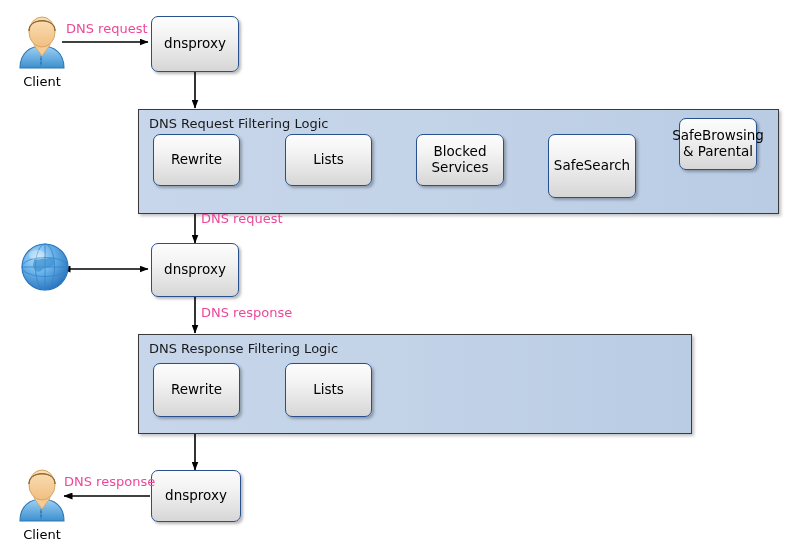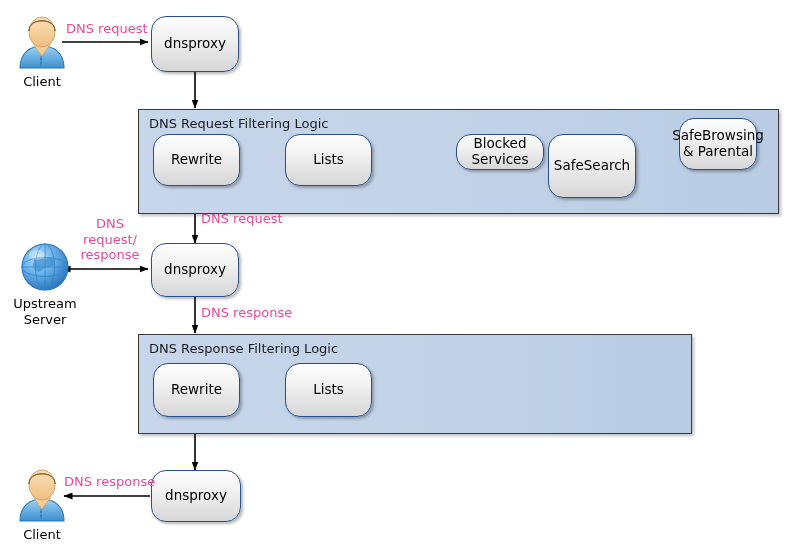--- a/index.html
+++ b/index.html
@@ -23,21 +23,21 @@
     top: 0;
     width: 797px;
     height: 558px;
     pointer-events: none;
   }
   
   .node {
     position: absolute;
     box-sizing: border-box;
     border: 1.6px solid #28508c;
-    border-radius: 15px;
+    border-radius: 7px;
     background: linear-gradient(to bottom, #fdfdfd 0%, #f3f3f3 35%, #e3e3e3 72%, #d6d6d6 100%);
     box-shadow: 2px 2px 3px rgba(0,0,0,0.28);
     display: flex;
     align-items: center;
     justify-content: center;
     text-align: center;
     font-size: 13.5px;
     color: #000000;
     line-height: 1.18;
     white-space: pre-line;
@@ -178,59 +178,52 @@
 
     <g transform="translate(18,465)">
       <use href="#avatarGlyph"></use>
     </g>
   </svg>
 
   <div class="actor" style="left:0px; top:68px; width:84px;">
     <div class="actor-caption">Client</div>
   </div>
 
-  <div class="actor" style="left:0px; top:290px; width:90px;">
-    <div class="actor-caption">Upstream
-Server</div>
-  </div>
 
   <div class="actor" style="left:0px; top:521px; width:84px;">
     <div class="actor-caption">Client</div>
   </div>
 
   <div class="node" style="left:151px; top:16px; width:88px; height:56px;">dnsproxy</div>
 
   <div class="node" style="left:151px; top:243px; width:88px; height:54px;">dnsproxy</div>
 
   <div class="node" style="left:151px; top:470px; width:90px; height:52px;">dnsproxy</div>
 
   <div class="panel" style="left:138px; top:109px; width:641px; height:105px;">
     <div class="panel-title">DNS Request Filtering Logic</div>
   </div>
 
   <div class="node" style="left:153px; top:134px; width:87px; height:52px;">Rewrite</div>
   <div class="node" style="left:285px; top:134px; width:87px; height:52px;">Lists</div>
-  <div class="node" style="left:416px; top:134px; width:88px; height:36px;margin-left:40px;">Blocked
+  <div class="node" style="left:416px; top:134px; width:88px; height:52px;">Blocked
 Services</div>
   <div class="node" style="left:548px; top:134px; width:88px; height:64px;">SafeSearch</div>
   <div class="node" style="left:679px; top:118px; width:78px; height:52px;">SafeBrowsing
 &amp; Parental</div>
 
   <div class="panel" style="left:138px; top:334px; width:554px; height:100px;">
     <div class="panel-title">DNS Response Filtering Logic</div>
   </div>
 
   <div class="node" style="left:153px; top:363px; width:87px; height:54px;">Rewrite</div>
   <div class="node" style="left:285px; top:363px; width:87px; height:54px;">Lists</div>
 
   <div class="edge-label" style="left:66px; top:21px;">DNS request</div>
 
   <div class="edge-label" style="left:201px; top:211px;">DNS request</div>
 
-  <div class="edge-label center" style="left:60px; top:216px; width:100px;">DNS
-request/
-response</div>
 
   <div class="edge-label" style="left:201px; top:305px;">DNS response</div>
 
   <div class="edge-label" style="left:64px; top:474px;">DNS response</div>
 
 </div>
 
 </body></html>

